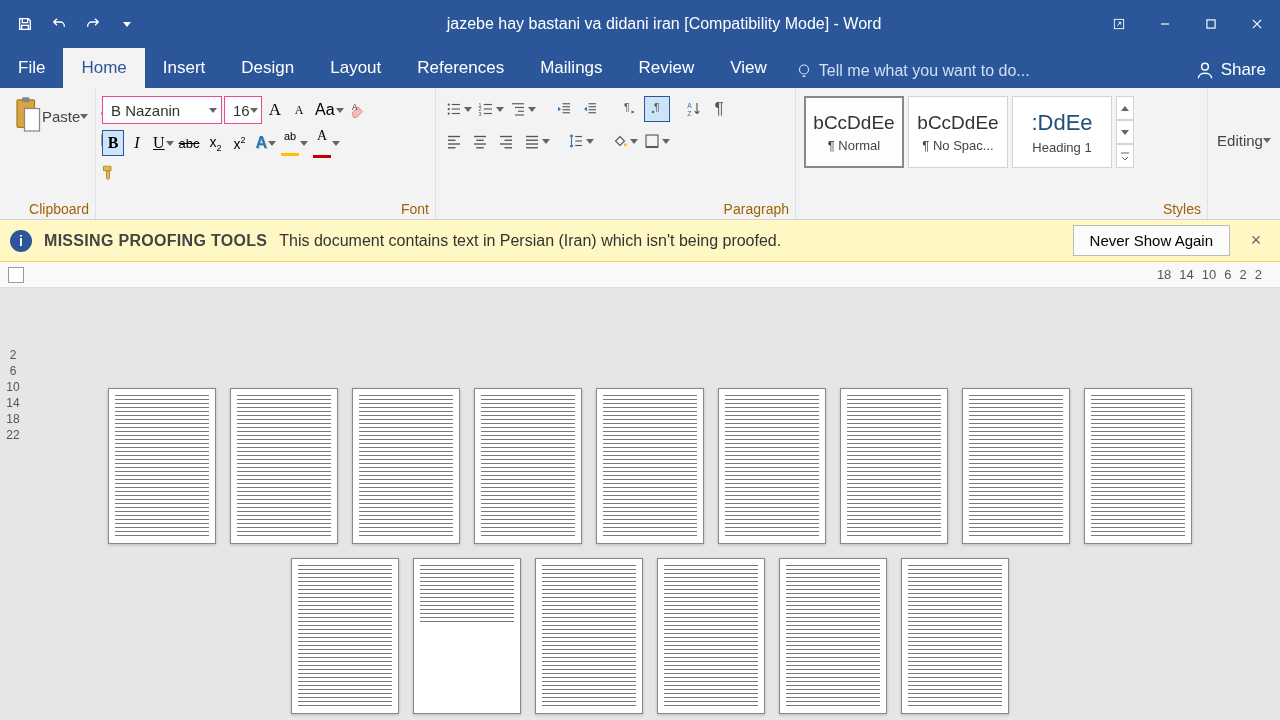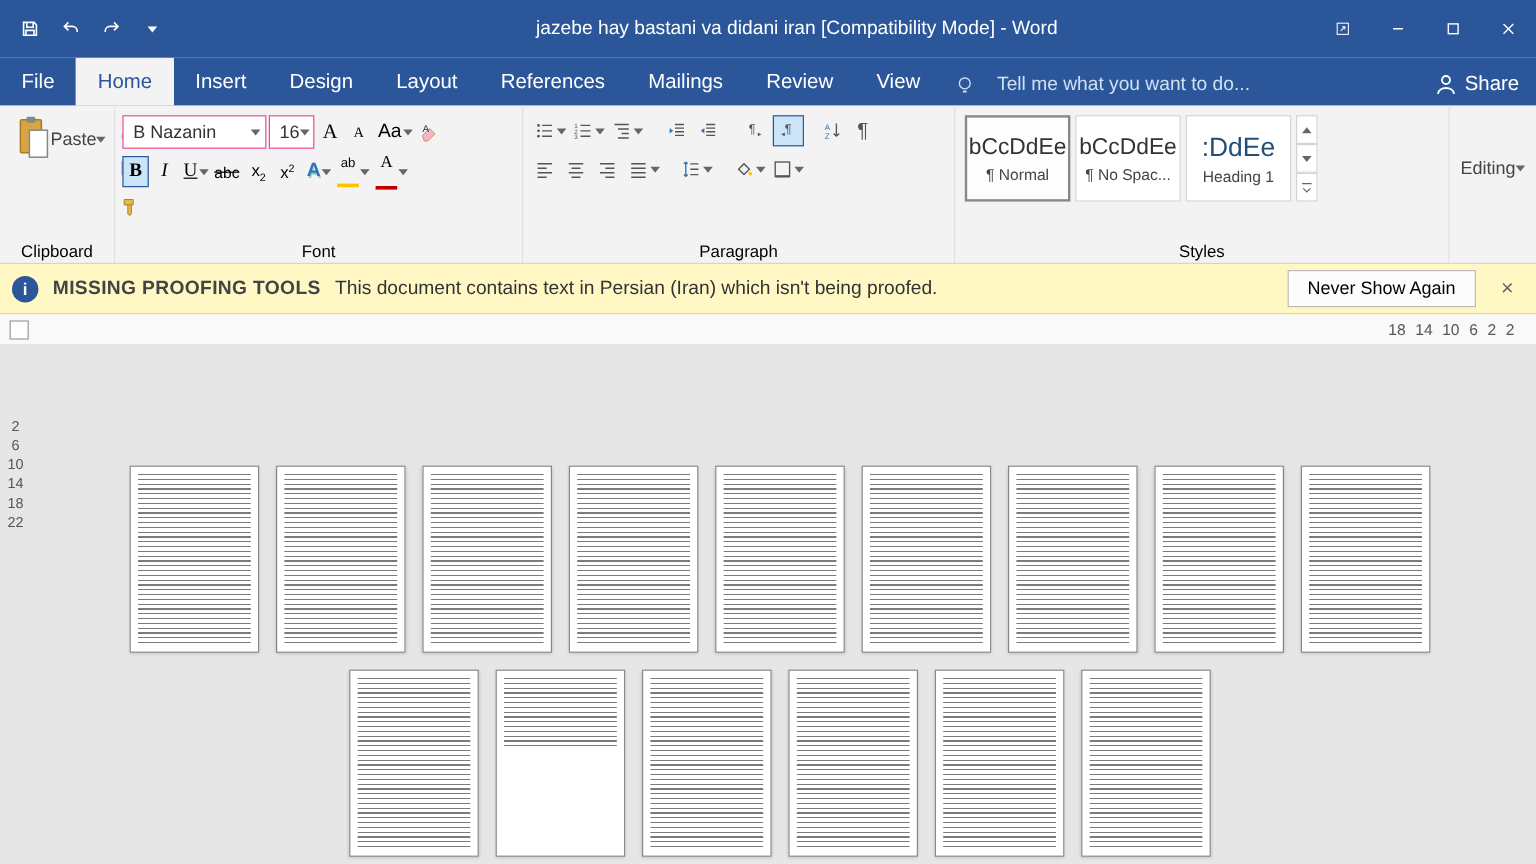--- a/index.html
+++ b/index.html
@@ -8,36 +8,36 @@
 .qat { display: flex; align-items: center; gap: 4px; padding-left: 10px; }
 .qat-btn { width: 30px; height: 30px; display: flex; align-items: center; justify-content: center; color: #fff; cursor: pointer; }
 .qat-btn svg { width: 16px; height: 16px; }
 .title { position: absolute; left: 50%; transform: translateX(-50%); color: #fff; font-size: 16px; white-space: nowrap; padding-left: 48px; }
 .winctrl { margin-left: auto; display: flex; align-items: center; gap: 0; }
 .winctrl-btn { width: 46px; height: 30px; display: flex; align-items: center; justify-content: center; color: #fff; cursor: pointer; }
 .winctrl-btn svg { width: 14px; height: 14px; }
 .tabrow { height: 40px; background: #2b579a; display: flex; align-items: flex-end; }
 .tab { padding: 10px 18px 10px; color: #fff; font-size: 17px; cursor: pointer; }
 .tab.active { background: #f3f3f3; color: #2b579a; }
-.tell-me { display: flex; align-items: flex-end; color: #cfe0f4; font-size: 16px; padding: 8px 10px; gap: 18px; flex: 1; }
+.tell-me { display: flex; align-items: flex-end; color: #cfe0f4; font-size: 16px; padding: 8px 10px; gap: 6px; flex: 1; }
 .share { display: flex; align-items: center; gap: 6px; color: #fff; padding: 8px 14px; font-size: 17px; cursor: pointer; margin-top: 46px; }
 .ribbon { height: 132px; background: #f3f3f3; border-bottom: 1px solid #d4d4d4; display: flex; }
 .group { border-right: 1px solid #e1e1e1; padding: 4px 6px 0; display: flex; flex-direction: column; justify-content: space-between; }
-.group-label { text-align: center; font-size: 14px; color: #000000; padding: 4px 0 2px; position: relative; }
+.group-label { text-align: right; font-size: 14px; color: #a16207; padding: 4px 0 2px; position: relative; }
 .btncol { display: flex; flex-direction: row; align-items: center; padding: 4px 6px; cursor: pointer; }
 .btncol-label { font-size: 15px; color: #444; }
 .btnrow { display: flex; align-items: center; gap: 2px; }
 .combo { height: 28px; border: 1px solid #ec4899; background: #fff; display: flex; align-items: center; padding: 0 4px 0 8px; font-size: 15px; color: #333; }
 .combo .arrow { margin-left: auto; }
 .smallbtn { padding: 2px 3px; display: flex; align-items: center; justify-content: center; cursor: pointer; min-width: 22px; height: 26px; }
 .smallbtn.active { background: #cce4f7; border: 1px solid #2b579a; }
 .smallbtn.dd { padding-right: 0; }
 .dd-arrow { width: 8px; margin-left: 1px; }
 .styles-gallery { display: flex; gap: 4px; align-items: flex-start; }
-.style-item { width: 88px; height: 72px; border: 1px solid #d4d4d4; background: #fff; display: flex; flex-direction: column; align-items: center; justify-content: center; cursor: pointer; }
+.style-item { width: 100px; height: 72px; border: 1px solid #d4d4d4; background: #fff; display: flex; flex-direction: column; align-items: center; justify-content: center; cursor: pointer; }
 .style-item.selected { border: 2px solid #888; background: #fdfdfd; }
 .style-preview { font-size: 19px; color: #333; }
 .style-preview.blue { color: #1f4e79; font-size: 22px; }
 .style-name { font-size: 13px; color: #444; margin-top: 4px; }
 .gallery-scroll { width: 18px; display: flex; flex-direction: column; }
 .gal-arrow { height: 24px; border: 1px solid #d4d4d4; background: #fff; display: flex; align-items: center; justify-content: center; cursor: pointer; }
 .msgbar { height: 42px; background: #fff8c5; border-bottom: 1px solid #e0d66b; display: flex; align-items: center; padding: 0 10px; gap: 12px; font-size: 16px; color: #333; }
 .msg-ico { width: 22px; height: 22px; background: #2b579a; border-radius: 50%; color: #fff; display: flex; align-items: center; justify-content: center; font-weight: bold; font-size: 14px; }
 .msg-title { font-weight: bold; letter-spacing: 0.3px; color: #444; }
 .msg-btn { margin-left: auto; padding: 6px 16px; border: 1px solid #bbb; background: #fcfcfc; font-size: 15px; cursor: pointer; }

